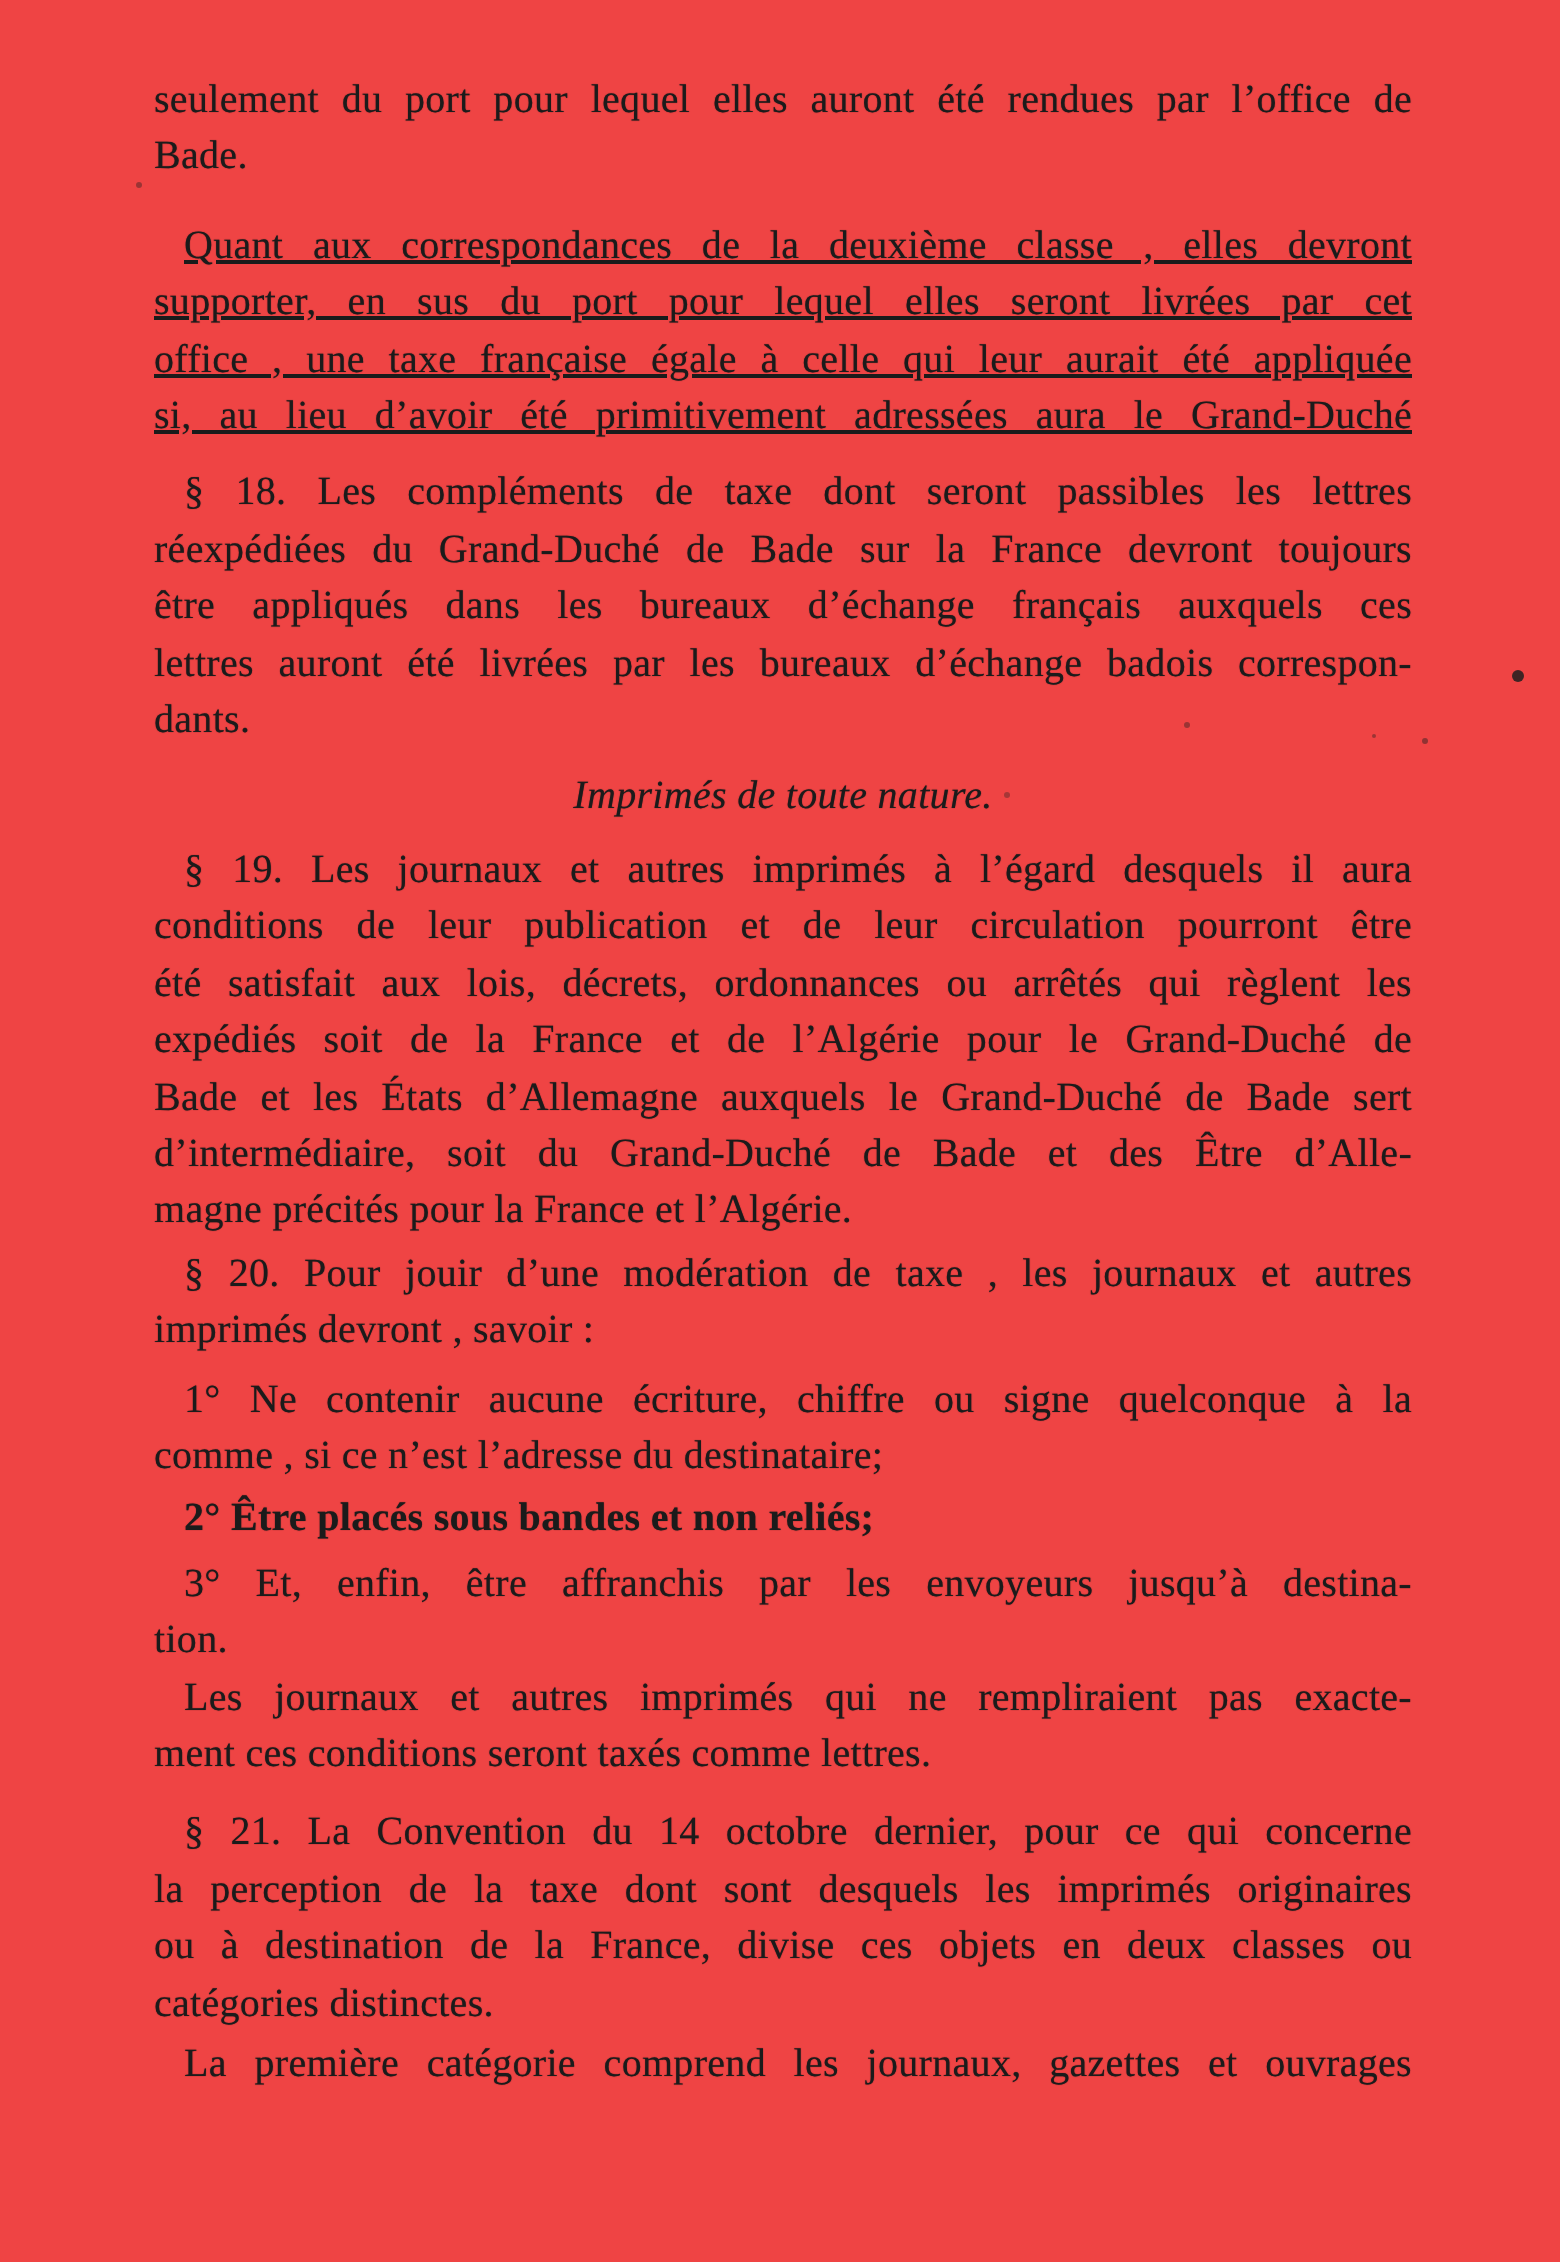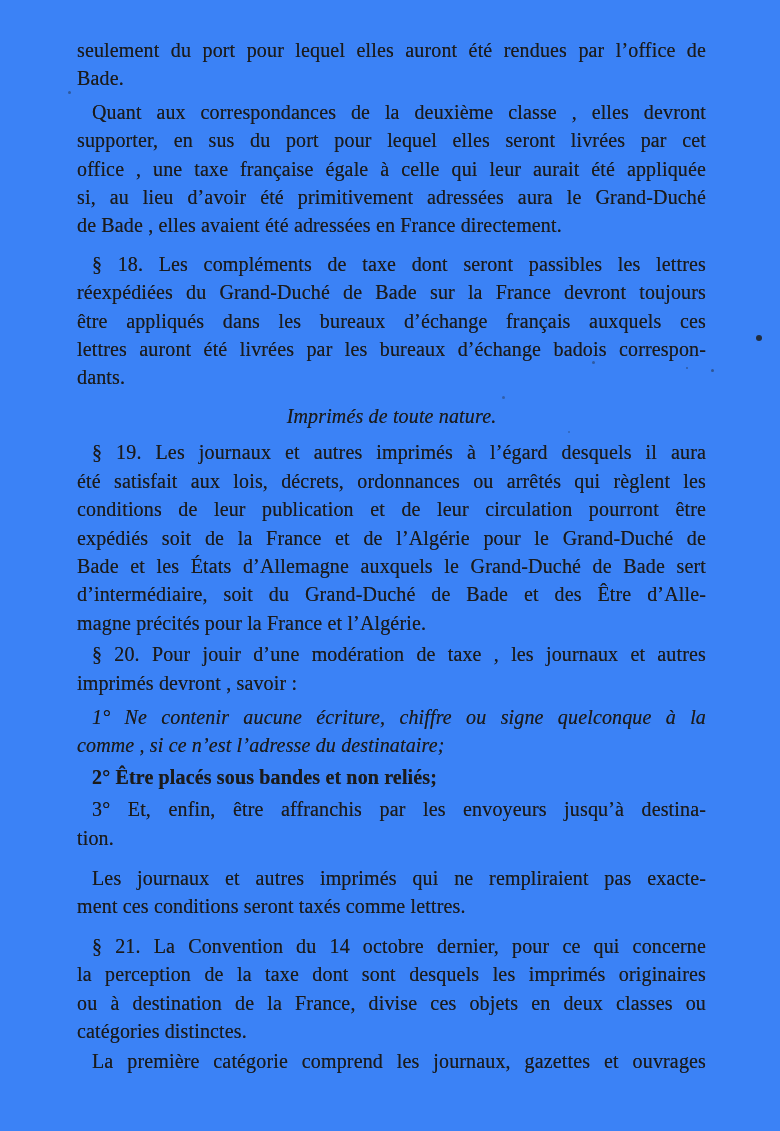--- a/index.html
+++ b/index.html
@@ -1,20 +1,20 @@
 <!DOCTYPE html>
 <html><head>
 <meta charset="utf-8">
 <style>
   html,body{margin:0;padding:0;background:#e9e9e9;}
   .page{
     position:relative;
     width:780px;height:1131px;
     margin:0 auto;
-    background:#3b82f6;
+    background:#ef4444;
     overflow:hidden;
     font-family:"Liberation Serif","DejaVu Serif",serif;
     color:#1b1b1b;
   }
   .text-block{
     position:absolute;
     left:77px;top:36px;width:629px;
     font-size:20px;
     line-height:28.4px;
     letter-spacing:0.15px;
@@ -27,29 +27,29 @@
   }
   .line.first{text-indent:15px;}
   .line.last{text-align-last:left;}
   .heading .line{
     text-align:center;
     text-align-last:center;
     font-style:italic;
     text-indent:0;
   }
   
-  .b1{margin-top:5px;}
+  .b1{margin-top:16px;text-decoration:underline;}
   .b2{margin-top:10px;}
   .b3{margin-top:10px;}
   .b4{margin-top:8px;}
   .b5{margin-top:3px;}
-  .b6{margin-top:6px;font-style:italic;}
+  .b6{margin-top:6px;}
   .b7{margin-top:3px;font-weight:bold;}
   .b8{margin-top:4px;}
-  .b9{margin-top:12px;}
+  .b9{margin-top:0;}
   .b10{margin-top:11px;}
   .b11{margin-top:2px;}
   .ink-mark{
     position:absolute;
     background:#1f1f1f;
     border-radius:50%;
   }
 </style>
 </head>
 <body>
@@ -58,36 +58,35 @@
   <div class="text-block">
       <div class="block b0 para">
         <div class="line">seulement du port pour lequel elles auront été rendues par l’office de</div>
         <div class="line last">Bade.</div>
       </div>
       <div class="block b1 para">
         <div class="line first">Quant aux correspondances de la deuxième classe , elles devront</div>
         <div class="line">supporter, en sus du port pour lequel elles seront livrées par cet</div>
         <div class="line">office , une taxe française égale à celle qui leur aurait été appliquée</div>
         <div class="line">si, au lieu d’avoir été primitivement adressées aura le Grand-Duché</div>
-        <div class="line last">de Bade , elles avaient été adressées en France directement.</div>
       </div>
       <div class="block b2 para">
         <div class="line first">§ 18. Les compléments de taxe dont seront passibles les lettres</div>
         <div class="line">réexpédiées du Grand-Duché de Bade sur la France devront toujours</div>
         <div class="line">être appliqués dans les bureaux d’échange français auxquels ces</div>
         <div class="line">lettres auront été livrées par les bureaux d’échange badois correspon-</div>
         <div class="line last">dants.</div>
       </div>
       <div class="block b3 heading">
         <div class="line last">Imprimés de toute nature.</div>
       </div>
       <div class="block b4 para">
         <div class="line first">§ 19. Les journaux et autres imprimés à l’égard desquels il aura</div>
+        <div class="line">conditions de leur publication et de leur circulation pourront être</div>
         <div class="line">été satisfait aux lois, décrets, ordonnances ou arrêtés qui règlent les</div>
-        <div class="line">conditions de leur publication et de leur circulation pourront être</div>
         <div class="line">expédiés soit de la France et de l’Algérie pour le Grand-Duché de</div>
         <div class="line">Bade et les États d’Allemagne auxquels le Grand-Duché de Bade sert</div>
         <div class="line">d’intermédiaire, soit du Grand-Duché de Bade et des Être d’Alle-</div>
         <div class="line last">magne précités pour la France et l’Algérie.</div>
       </div>
       <div class="block b5 para">
         <div class="line first">§ 20. Pour jouir d’une modération de taxe , les journaux et autres</div>
         <div class="line last">imprimés devront , savoir :</div>
       </div>
       <div class="block b6 para">

